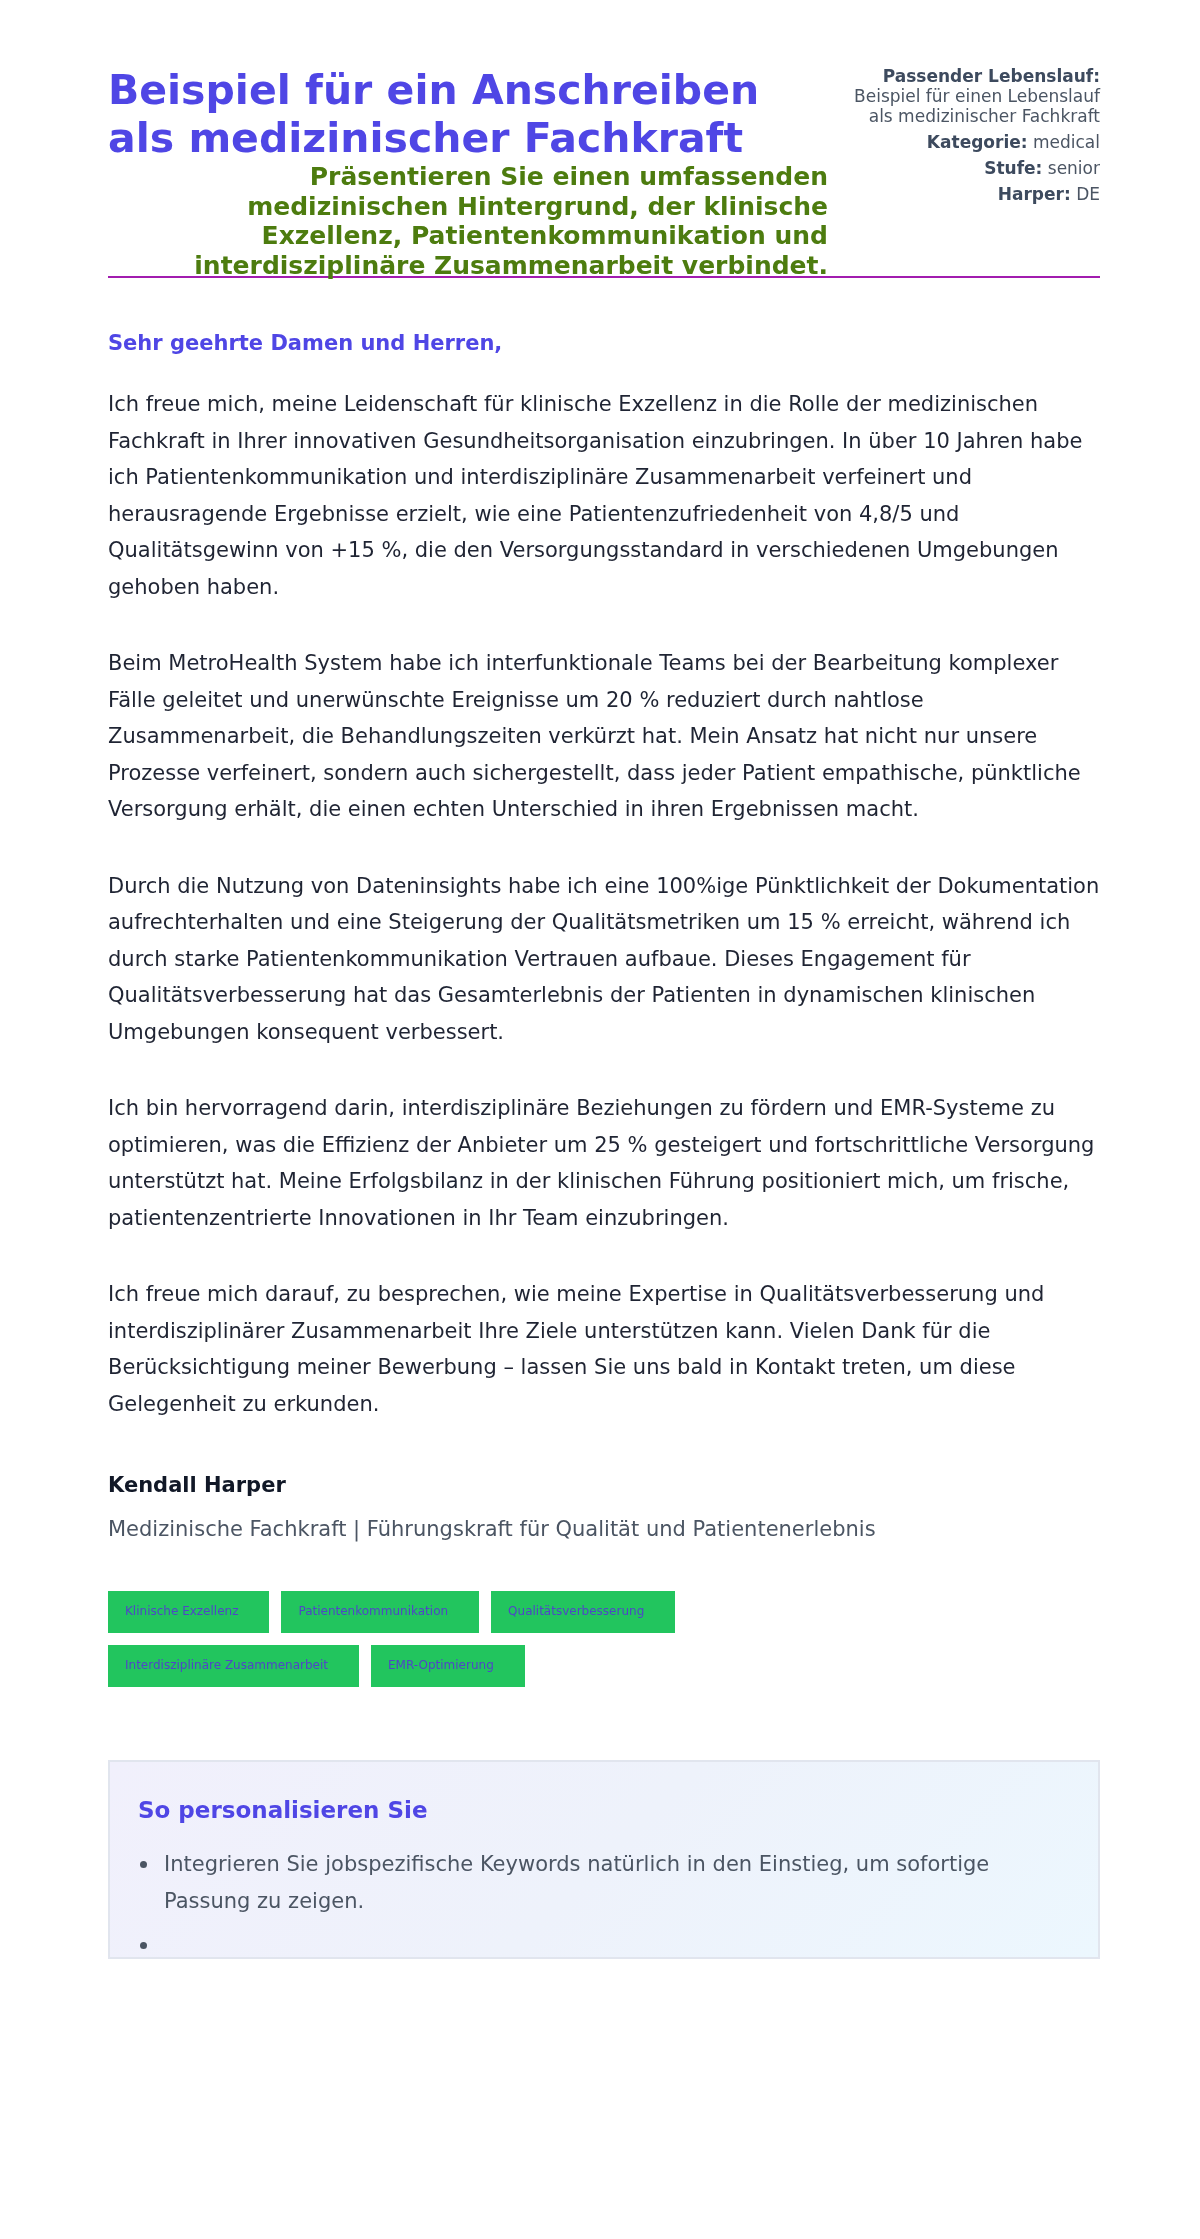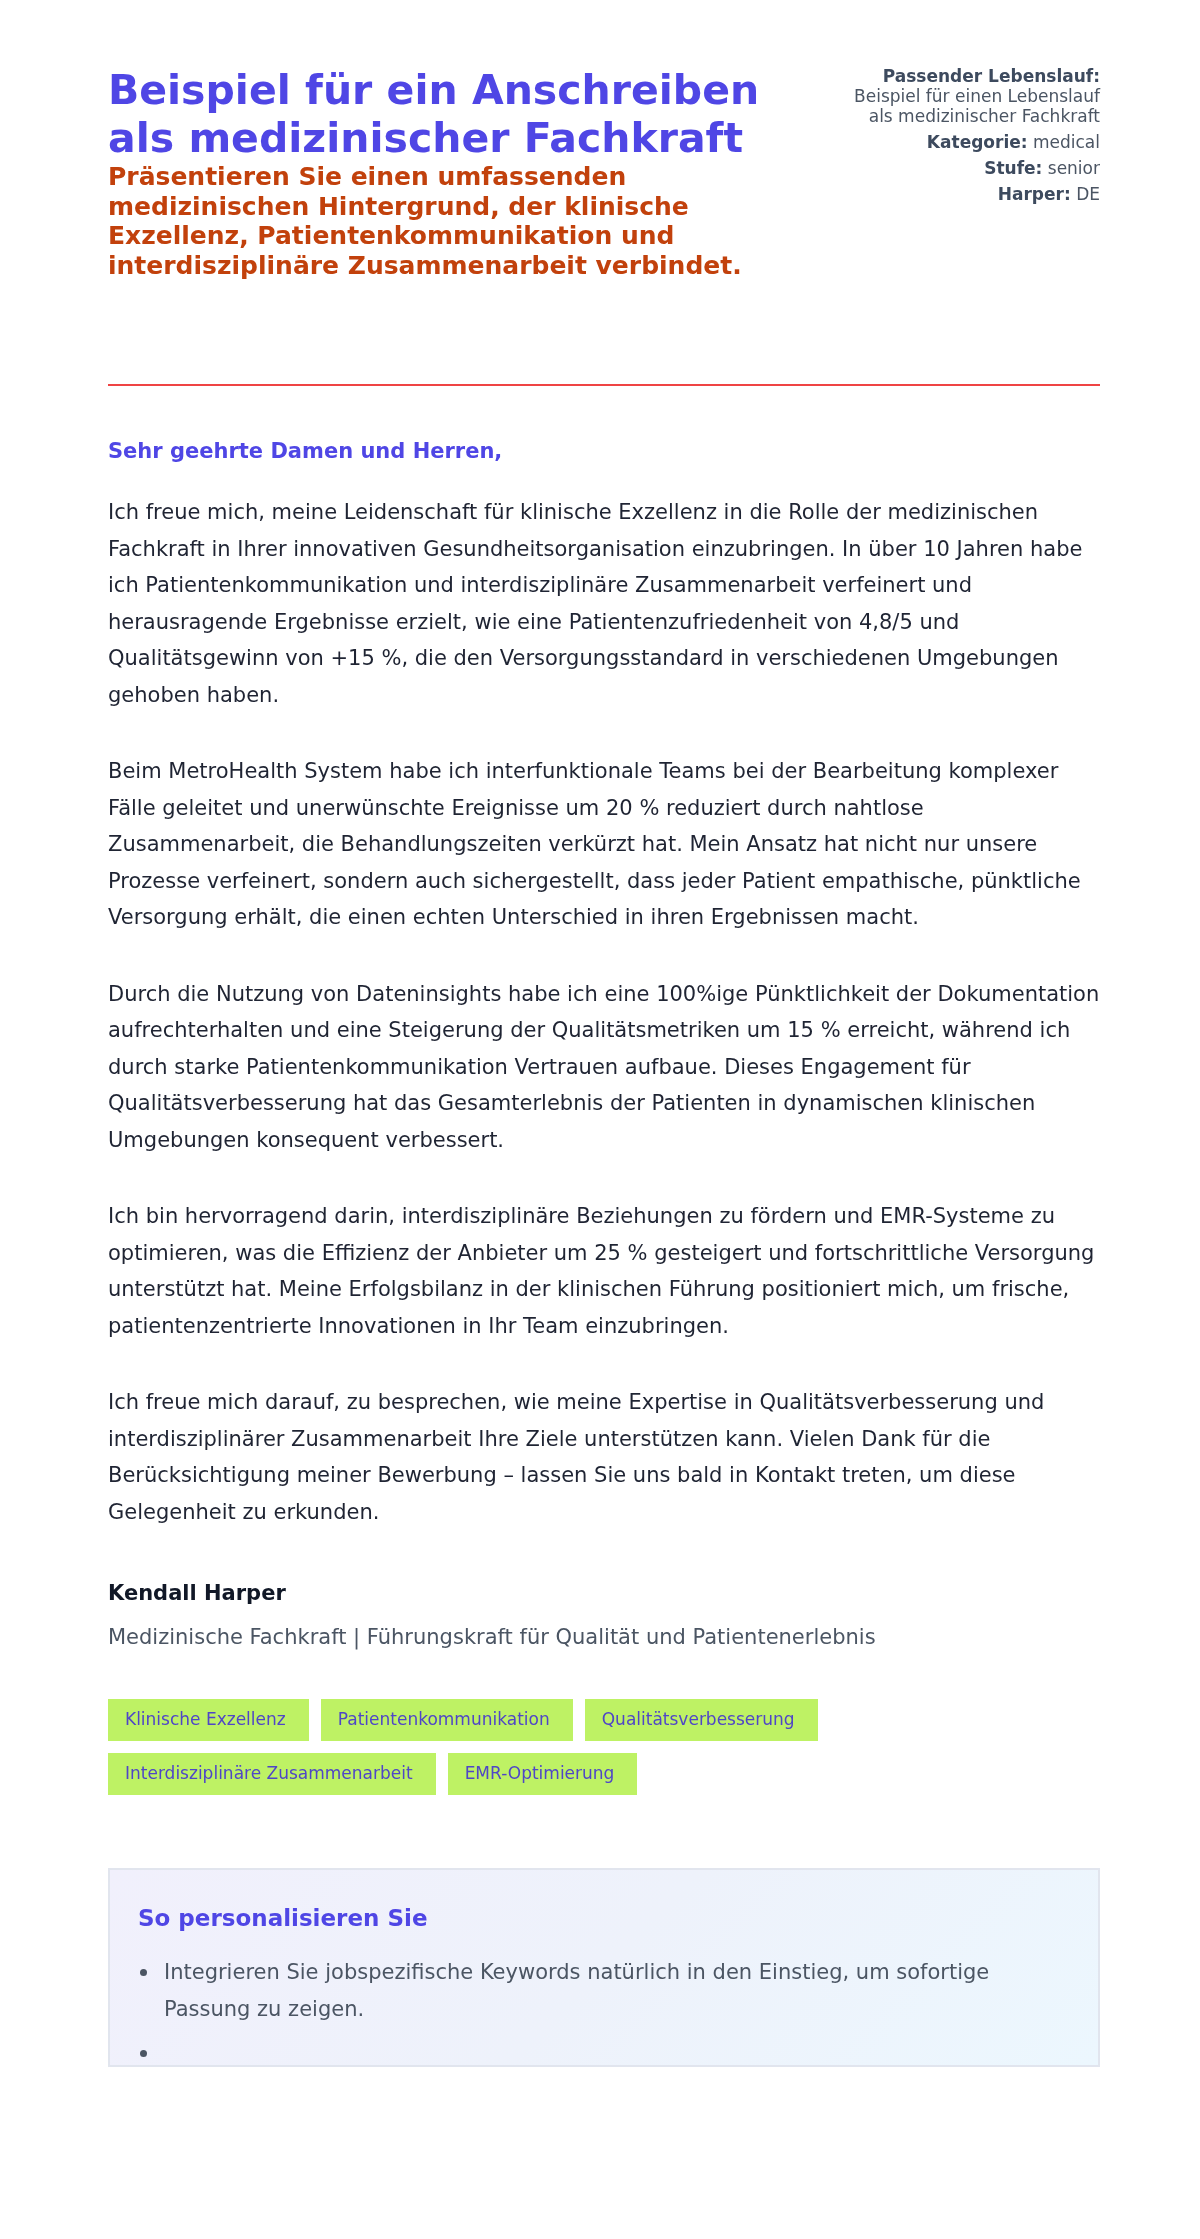--- a/index.html
+++ b/index.html
@@ -14,37 +14,38 @@
     }
     .page {
       position: absolute;
       left: 108px;
       top: 0;
       width: 992px;
     }
     .header {
       position: relative;
       padding-top: 66px;
-      height: 386px;
-      border-bottom: 2px solid #ef4444;
+      height: 278px;
+      border-bottom: 2px solid #a21caf;
     }
     .header-left {
       width: 720px;
     }
     .doc-title {
       font-size: 41px;
       font-weight: bold;
       line-height: 48px;
       color: #4f46e5;
     }
     .doc-subtitle {
       font-size: 25px;
       font-weight: bold;
       line-height: 29.5px;
-      color: #c2410c;
+      color: #4d7c0f;
+      text-align: right;
     }
     .meta {
       position: absolute;
       right: 0;
       top: 66px;
       width: 250px;
       text-align: right;
       font-size: 17px;
       line-height: 20px;
       color: #4b5563;
@@ -85,25 +86,25 @@
     }
     .tags {
       margin-top: 49px;
       display: flex;
       flex-wrap: wrap;
       gap: 12px 12px;
       width: 760px;
     }
     .tag {
       display: inline-block;
-      background: #bef264;
+      background: #22c55e;
       color: #4f46c7;
-      font-size: 17px;
+      font-size: 12px;
       line-height: 20px;
-      padding: 10px 23px 12px 17px;
+      padding: 10px 31px 12px 17px;
     }
     .tips {
       margin-top: 73px;
       border: 2px solid #e1e5ee;
       background: linear-gradient(135deg, #f1f0fc 0%, #eef2fb 50%, #ecf7fe 100%);
       padding: 34px 28px 30px 28px;
     }
     .tips-title {
       font-size: 23px;
       font-weight: bold;

